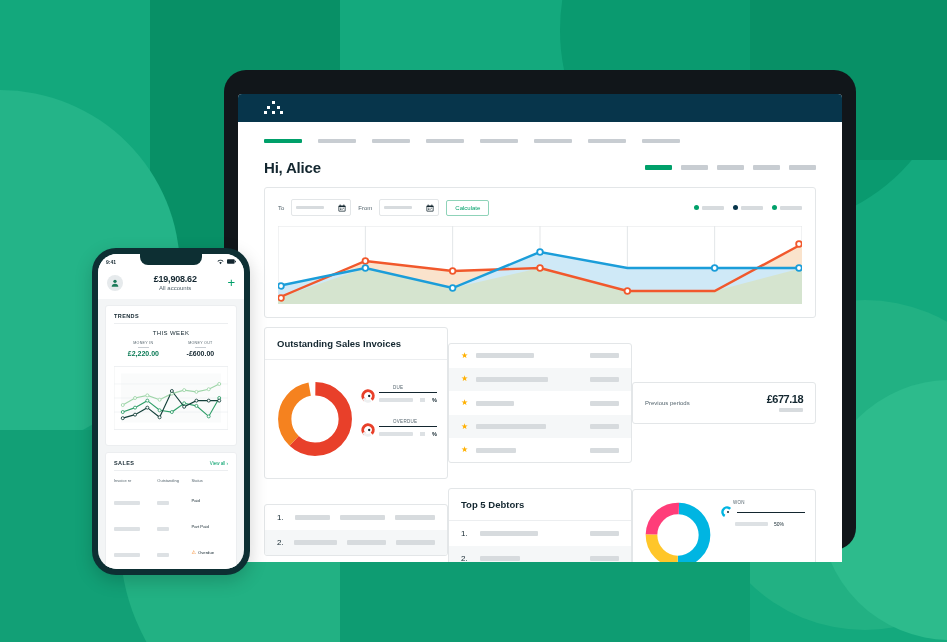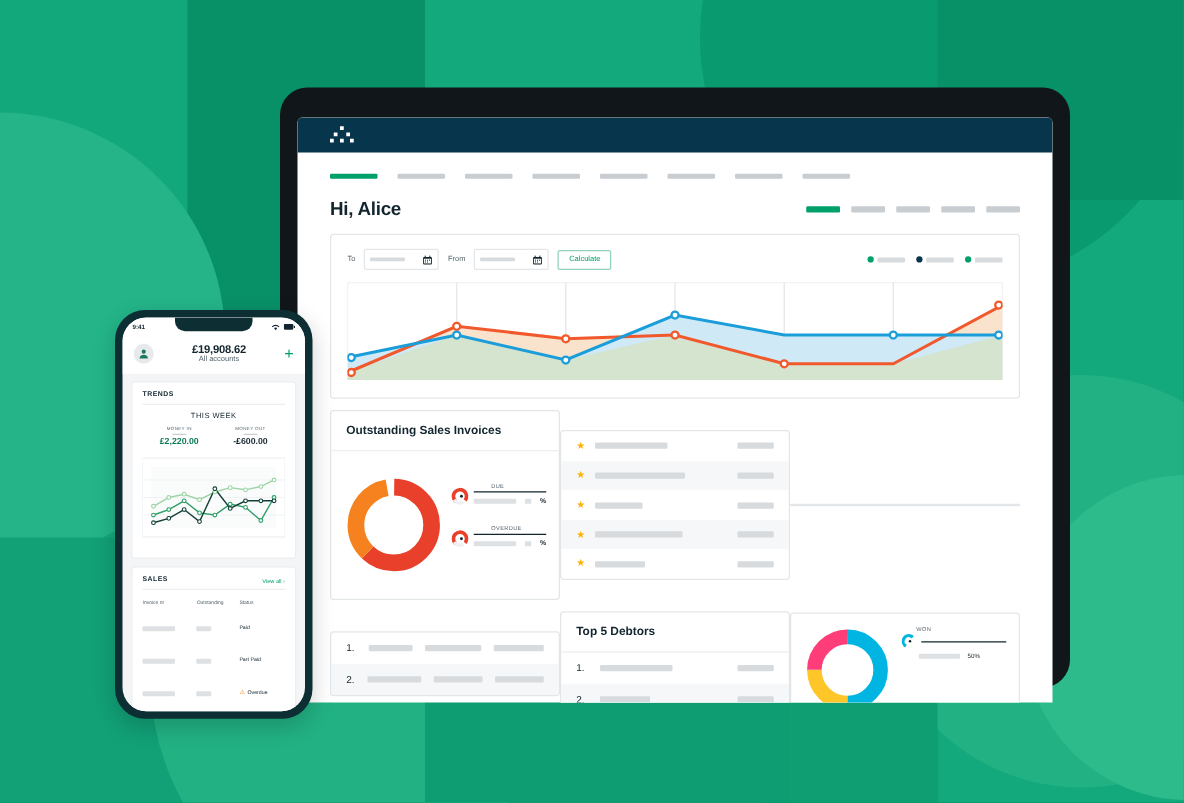--- a/index.html
+++ b/index.html
@@ -412,20 +412,27 @@
             <div class="t5-row">
               <span class="star">★</span>
               <span class="t5-name" style="width:40px"></span>
               <span class="t5-amt"></span>
             </div>
           </div>
         </div>
 
         <div class="card">
           <div class="card-body">
+            <div class="vat-row">
+              <span class="vat-label">Previous periods</span>
+              <div class="vat-right">
+                <div class="vat-value small">£677.18</div>
+                <div class="vat-underbar"></div>
+              </div>
+            </div>
           </div>
         </div>
       </div>
 
       <div class="cards-row">
         <div class="card">
           <div class="card-body">
             <div class="num-row">
               <span class="num-idx">1.</span>
               <span class="num-bar" style="width:38px"></span>

